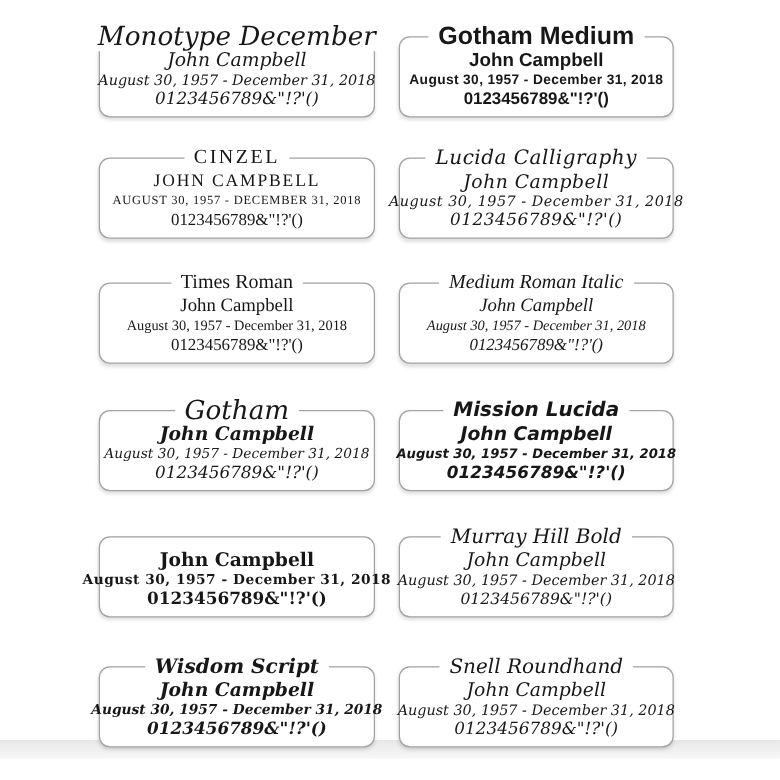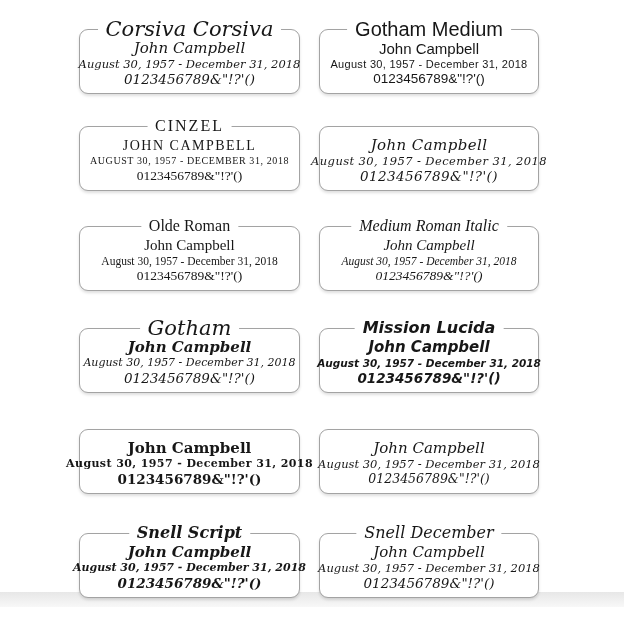--- a/index.html
+++ b/index.html
@@ -45,21 +45,21 @@
   }
   .lines { padding-top: 10px; display: flex; flex-direction: column; align-items: center; }
   .name    { font-size: 15px;   line-height: 17px; white-space: nowrap; }
   .dates   { font-size: 11.5px; line-height: 14px; white-space: nowrap; }
   .symbols { font-size: 13.5px; line-height: 16px; white-space: nowrap; }
 
   
   .f-corsiva { font-family: "DejaVu Serif", serif; font-style: italic; }
   .f-corsiva .legend { font-size: 21px; }
 
-  .f-gotham { font-family: "Liberation Sans", sans-serif; font-weight: 400; }
+  .f-gotham { font-family: "Liberation Sans", sans-serif; font-weight: 700; }
   .f-gotham .legend { font-size: 20px; }
   .f-gotham .dates { font-size: 11px; letter-spacing: 0.3px; }
 
   .f-cinzel { font-family: "Liberation Serif", serif; text-transform: uppercase; }
   .f-cinzel .legend { letter-spacing: 2px; }
   .f-cinzel .name  { font-size: 14px; letter-spacing: 1.5px; }
   .f-cinzel .dates { font-size: 10px; letter-spacing: 0.6px; }
 
   .f-lucida { font-family: "DejaVu Serif", serif; font-style: italic; letter-spacing: 0.4px; }
 
@@ -84,21 +84,21 @@
   .f-wisdom .dates { font-size: 11px; }
 
   .f-snell { font-family: "DejaVu Serif", serif; font-style: italic; }
 </style>
 </head>
 <body>
 
 <div class="grid">
 
   <div class="card c1 r1 f-corsiva">
-    <div class="legend">Corsiva Corsiva</div>
+    <div class="legend">Monotype December</div>
     <div class="lines">
       <div class="name">John Campbell</div>
       <div class="dates">August 30, 1957 - December 31, 2018</div>
       <div class="symbols">0123456789&amp;"!?'()</div>
     </div>
   </div>
 
   <div class="card c2 r1 f-gotham">
     <div class="legend">Gotham Medium</div>
     <div class="lines">
@@ -111,29 +111,30 @@
   <div class="card c1 r2 f-cinzel">
     <div class="legend">Cinzel</div>
     <div class="lines">
       <div class="name">John Campbell</div>
       <div class="dates">August 30, 1957 - December 31, 2018</div>
       <div class="symbols">0123456789&amp;"!?'()</div>
     </div>
   </div>
 
   <div class="card c2 r2 f-lucida">
+    <div class="legend">Lucida Calligraphy</div>
     <div class="lines">
       <div class="name">John Campbell</div>
       <div class="dates">August 30, 1957 - December 31, 2018</div>
       <div class="symbols">0123456789&amp;"!?'()</div>
     </div>
   </div>
 
   <div class="card c1 r3 f-times">
-    <div class="legend">Olde Roman</div>
+    <div class="legend">Times Roman</div>
     <div class="lines">
       <div class="name">John Campbell</div>
       <div class="dates">August 30, 1957 - December 31, 2018</div>
       <div class="symbols">0123456789&amp;"!?'()</div>
     </div>
   </div>
 
   <div class="card c2 r3 f-times-italic">
     <div class="legend">Medium Roman Italic</div>
     <div class="lines">
@@ -163,38 +164,39 @@
 
   <div class="card c1 r5 f-olde">
     <div class="lines">
       <div class="name">John Campbell</div>
       <div class="dates">August 30, 1957 - December 31, 2018</div>
       <div class="symbols">0123456789&amp;"!?'()</div>
     </div>
   </div>
 
   <div class="card c2 r5 f-murray">
+    <div class="legend">Murray Hill Bold</div>
     <div class="lines">
       <div class="name">John Campbell</div>
       <div class="dates">August 30, 1957 - December 31, 2018</div>
       <div class="symbols">0123456789&amp;"!?'()</div>
     </div>
   </div>
 
   <div class="card c1 r6 f-wisdom">
-    <div class="legend">Snell Script</div>
+    <div class="legend">Wisdom Script</div>
     <div class="lines">
       <div class="name">John Campbell</div>
       <div class="dates">August 30, 1957 - December 31, 2018</div>
       <div class="symbols">0123456789&amp;"!?'()</div>
     </div>
   </div>
 
   <div class="card c2 r6 f-snell">
-    <div class="legend">Snell December</div>
+    <div class="legend">Snell Roundhand</div>
     <div class="lines">
       <div class="name">John Campbell</div>
       <div class="dates">August 30, 1957 - December 31, 2018</div>
       <div class="symbols">0123456789&amp;"!?'()</div>
     </div>
   </div>
 
   <div class="page-band"></div>
 </div>
 

